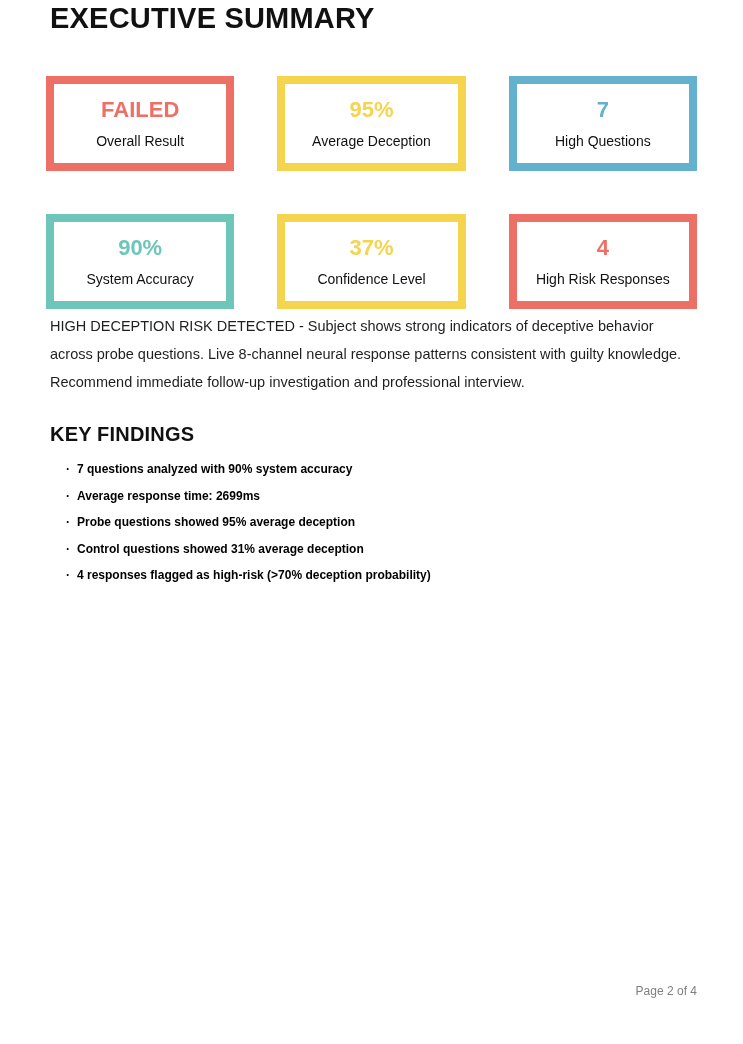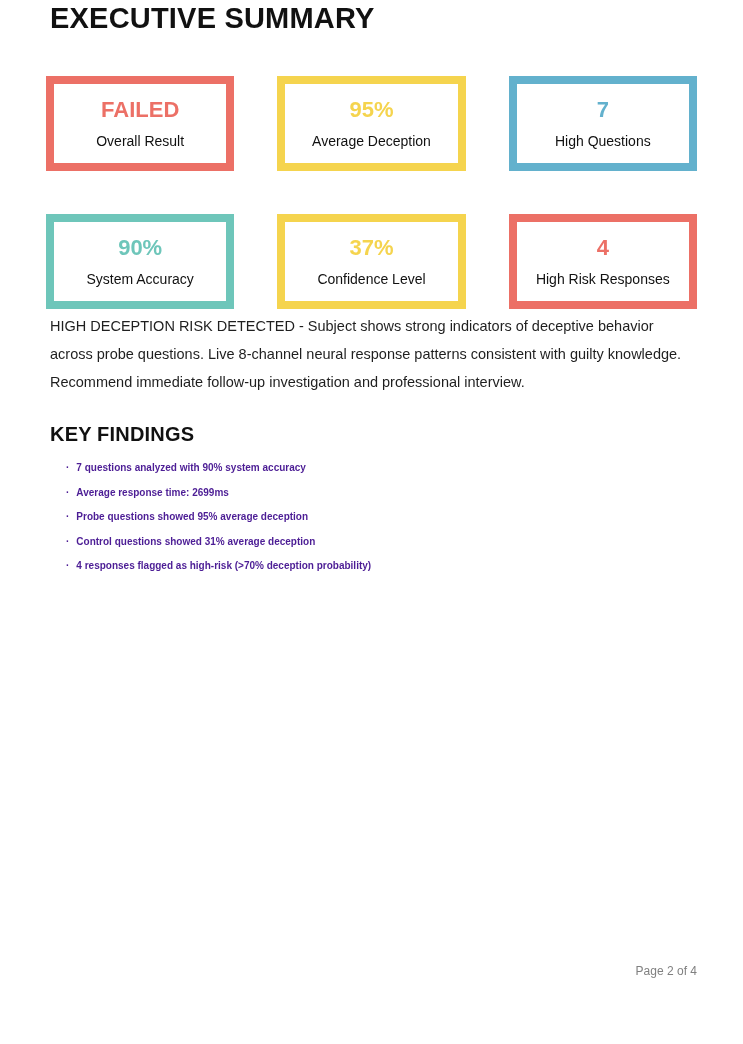--- a/index.html
+++ b/index.html
@@ -68,31 +68,31 @@
     line-height: 28px;
     color: #1f1f1f;
   }
 
   .findings-list {
     margin: 17px 0 0 4px;
     list-style: none;
     padding-left: 16px;
   }
   .findings-list li {
-    font-size: 10px;
+    font-size: 12px;
     font-weight: bold;
-    color: #4c1d95;
+    color: #000000;
     margin-bottom: 14.5px;
     line-height: 1;
   }
   .bullet-marker { margin-right: 7px; font-weight: bold; }
 
   .page-footer {
     position: absolute;
-    top: 962px;
+    top: 982px;
     right: 46px;
     font-size: 12px;
     color: #808080;
   }
 </style>
 </head>
 <body>
 
 <div class="page">
 

